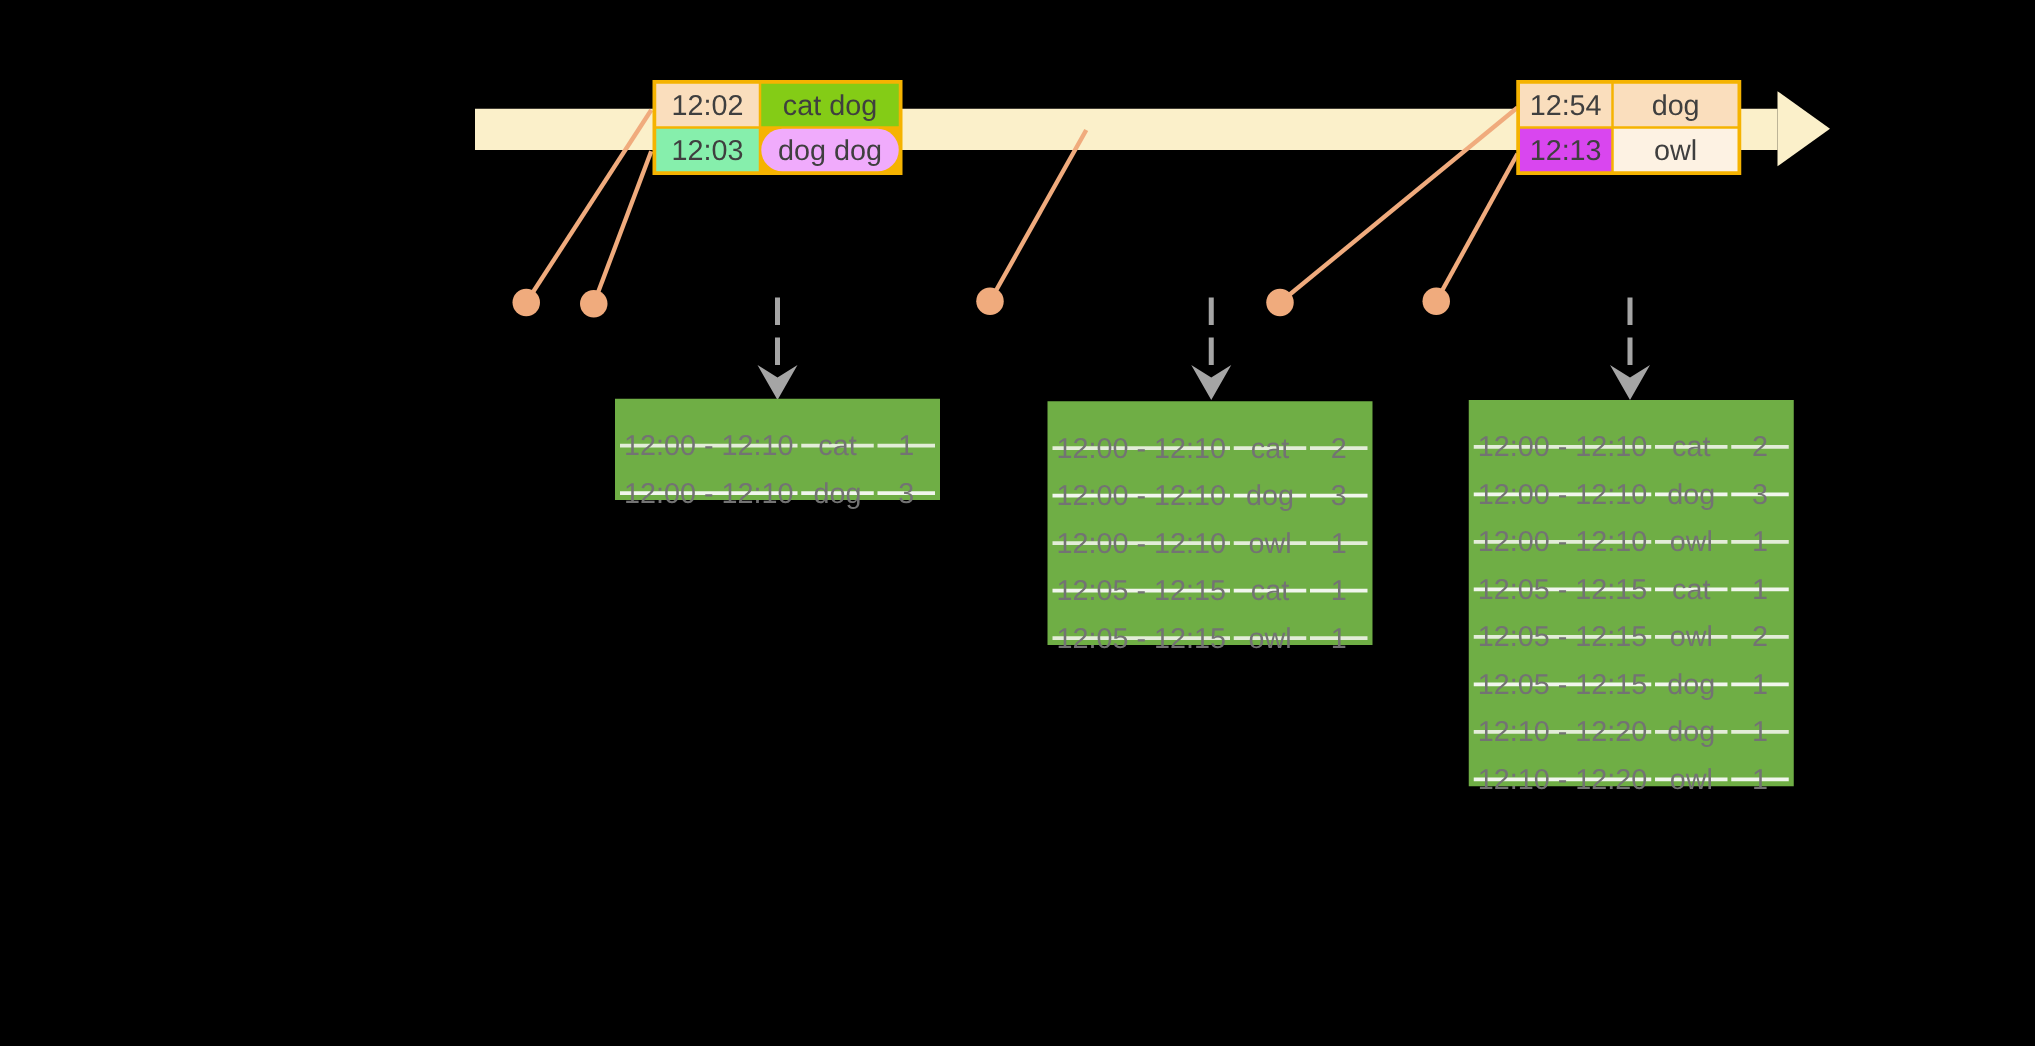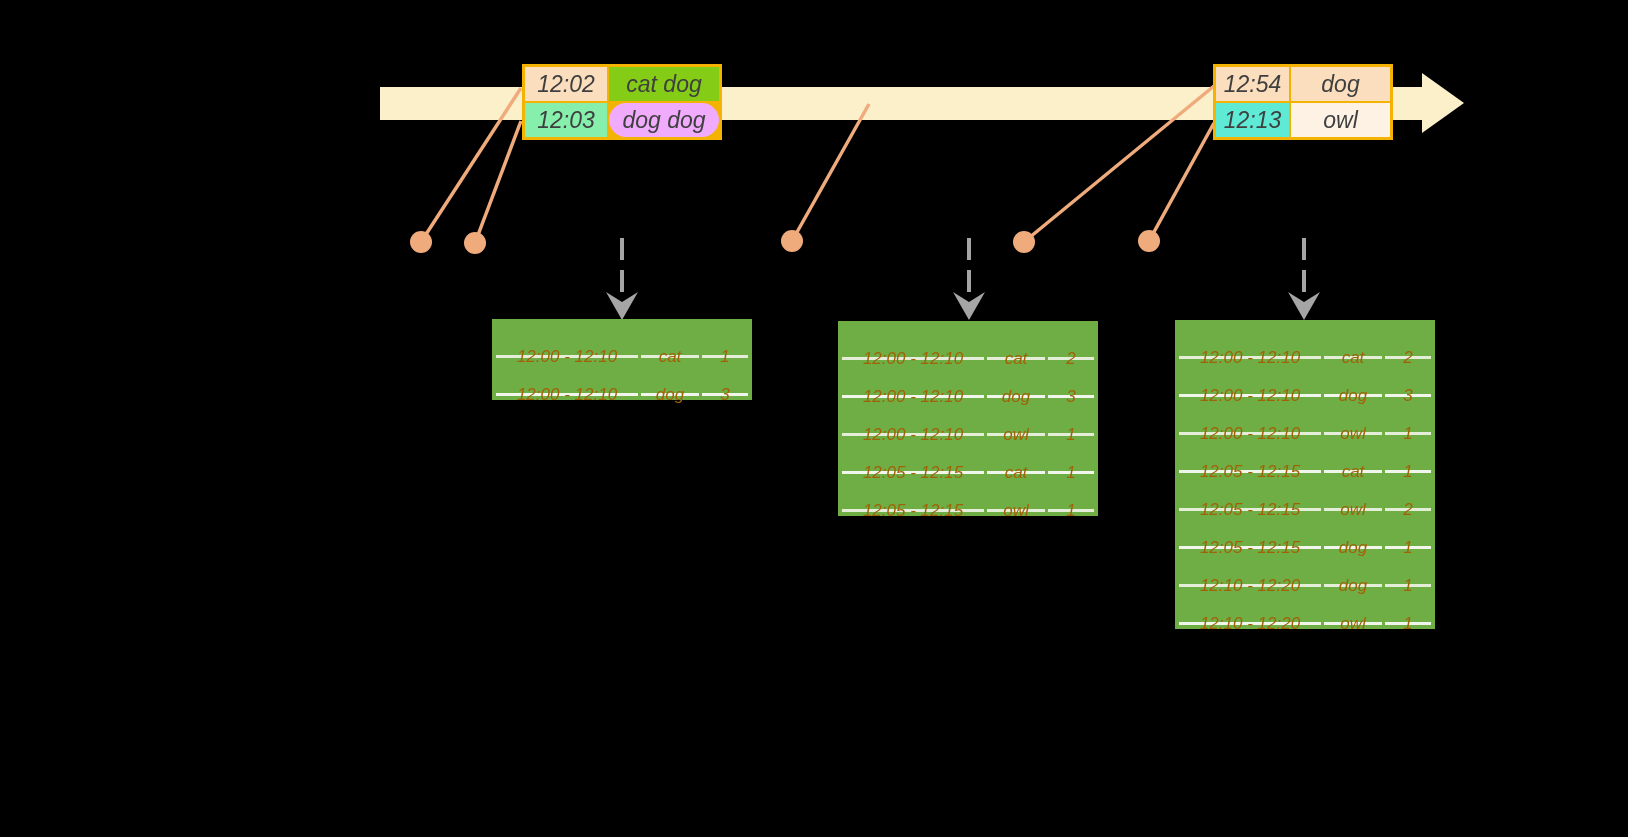--- a/index.html
+++ b/index.html
@@ -1,37 +1,36 @@
 <!DOCTYPE html>
 <html><head>
 <meta charset="utf-8">
 <style>
   html,body{margin:0;padding:0;background:#000;}
   #canvas{
     position:relative;width:1580px;height:837px;background:#000;overflow:hidden;
     font-family:"Liberation Sans", sans-serif;
-    font-style:italic;
   }
   #gfx{position:absolute;left:0;top:0;z-index:1;}
   .event-box{
     position:absolute;z-index:2;display:grid;gap:2px;padding:3px;
     box-sizing:border-box;
   }
   .event-cell{
     display:flex;align-items:center;justify-content:center;
     font-size:23px;color:#3f3f3f;height:34px;
   }
   .result-table{
     position:absolute;z-index:2;display:grid;gap:3px;padding:4px;
     grid-template-columns:142px 58px 46px;grid-auto-rows:35px;
     box-sizing:content-box;
   }
   .result-cell{
     display:flex;align-items:center;justify-content:center;
-    font-size:17px;color:#a16207;margin-top:32px;
+    font-size:23px;color:#737373;margin-top:32px;
   }
 </style>
 </head>
 <body>
 
 <div id="canvas">
   <svg id="gfx" width="1628" height="837">
       <rect x="380" y="87" width="1042" height="33" fill="#FBF0CA"></rect>
       <polygon points="1422,73 1464,103 1422,133" fill="#FBF0CA"></polygon>
       <line x1="421" y1="242" x2="521" y2="88" stroke="#F0AB7D" stroke-width="3.5"></line>
@@ -53,21 +52,21 @@
     </svg>
   <div id="event-box-0" class="event-box" style="left: 522px; top: 64px; width: 200px; background: rgb(245, 179, 1); grid-template-columns: 82px 110px;">
       <div class="event-cell" style="background: rgb(250, 222, 189);">12:02</div>
       <div class="event-cell" style="background: #84cc16;">cat dog</div>
       <div class="event-cell" style="background: #86efac;">12:03</div>
       <div class="event-cell" style="background: #f0abfc; border-radius: 17px;">dog dog</div>
     </div>
   <div id="event-box-2" class="event-box" style="left: 1213px; top: 64px; width: 180px; background: rgb(245, 179, 1); grid-template-columns: 73px 99px;">
       <div class="event-cell" style="background: rgb(250, 222, 189);">12:54</div>
       <div class="event-cell" style="background: rgb(250, 222, 189);">dog</div>
-      <div class="event-cell" style="background: #5eead4;">12:13</div>
+      <div class="event-cell" style="background: #d946ef;">12:13</div>
       <div class="event-cell" style="background: rgb(253, 242, 227);">owl</div>
     </div>
   <div id="result-table-0" class="result-table" style="left: 492px; top: 319px; background: rgb(111, 174, 69);">
       <div class="result-cell" style="background: rgb(227, 237, 216);">12:00 - 12:10</div>
       <div class="result-cell" style="background: rgb(227, 237, 216);">cat</div>
       <div class="result-cell" style="background: rgb(227, 237, 216);">1</div>
       <div class="result-cell" style="background: rgb(241, 246, 237);">12:00 - 12:10</div>
       <div class="result-cell" style="background: rgb(241, 246, 237);">dog</div>
       <div class="result-cell" style="background: rgb(241, 246, 237);">3</div>
     </div>

